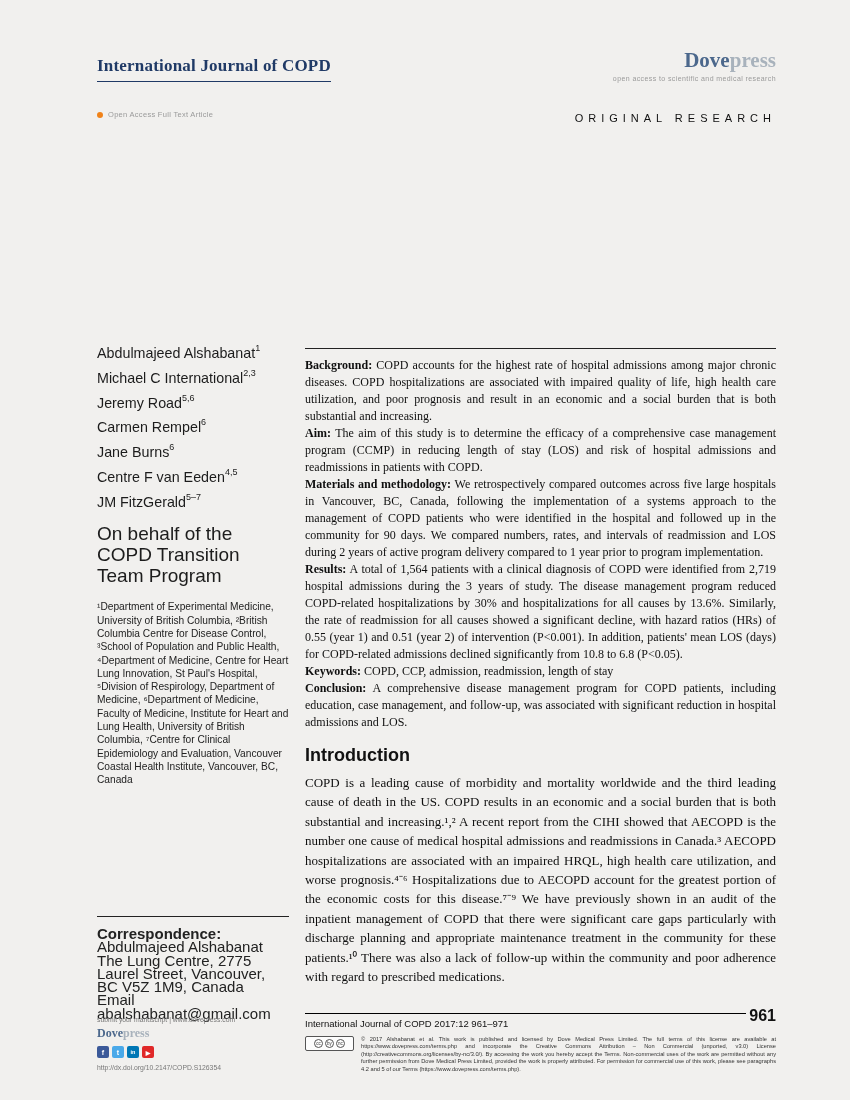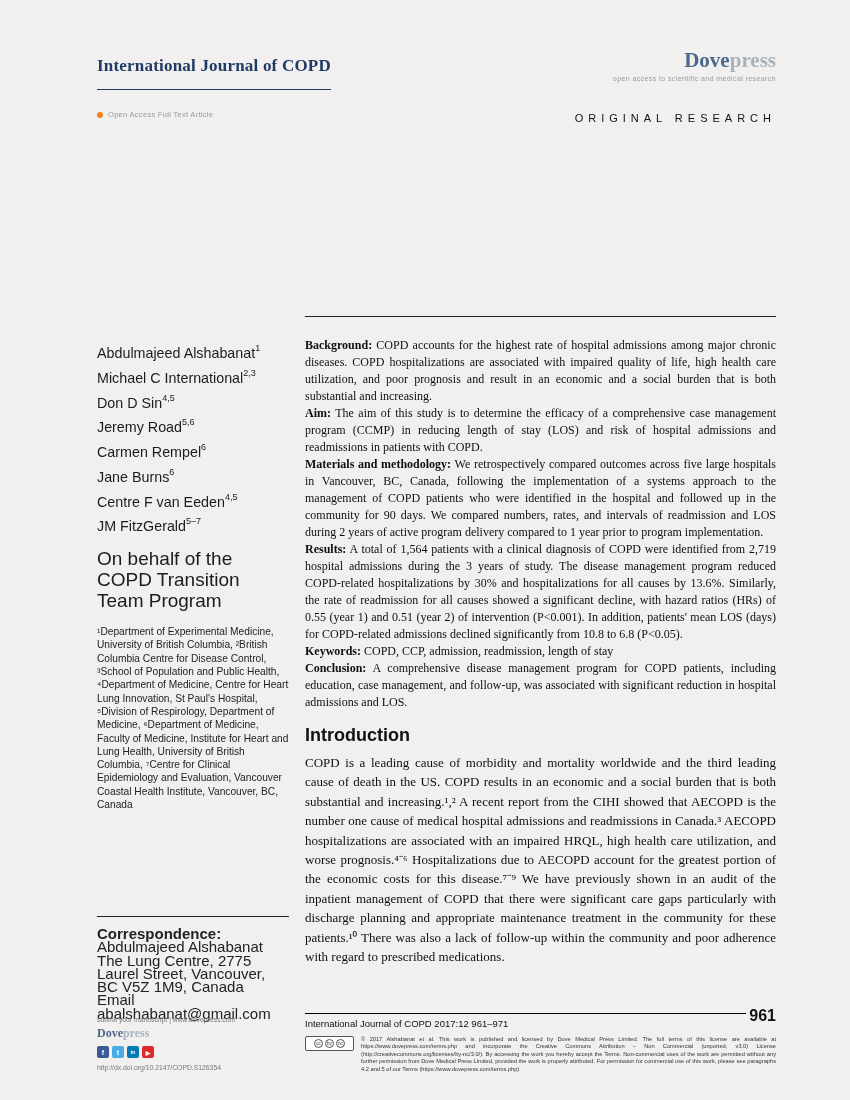--- a/index.html
+++ b/index.html
@@ -8,21 +8,21 @@
     position:relative; width:850px; height:1100px; margin:0 auto;
     background:#f1f0ee; overflow:hidden;
     font-family:"Liberation Sans", sans-serif; color:#151515;
   }
 
   
   .journal-name {
     position:absolute; left:97px; top:56px;
     font-family:"Liberation Serif", serif; font-weight:700; font-size:17px;
     color:#203a66; letter-spacing:.2px;
-    border-bottom:1px solid #203a66; padding-bottom:13px;
+    border-bottom:1px solid #203a66; padding-bottom:5px;
   }
   .dove-block { position:absolute; right:74px; top:48px; text-align:right; }
   .dove-logo  { font-family:"Liberation Serif", serif; font-weight:700; font-size:21px; }
   .dove-logo .d1 { color:#4c688c; }
   .dove-logo .d2 { color:#a8b2bc; }
   .dove-tagline { font-size:7px; color:#9a9a9a; letter-spacing:.4px; margin-top:2px; }
 
   .oa-row { position:absolute; left:97px; top:110px; display:flex; align-items:center; gap:5px;text-align:right; }
   .oa-icon { width:5px; height:5px; border:3px solid #f08218; border-radius:50%; display:inline-block; }
   .oa-label { font-size:7.5px; color:#9a9a9a; letter-spacing:.3px; }
@@ -42,21 +42,21 @@
 
   .correspondence {
     position:absolute; left:97px; top:916px; width:192px;
     border-top:1px solid #222; padding-top:10px;
     font-size:15px; line-height:13.3px; color:#222;
   }
   .correspondence b { font-weight:700; }
   .correspondence .corr-text { white-space:pre-line; }
 
   
-  .right-col { position:absolute; left:305px; top:316px; width:471px; border-top:1px solid #222; padding-top:20px; }
+  .right-col { position:absolute; left:305px; top:348px; width:471px; border-top:1px solid #222; padding-top:8px; }
   .abs-p { font-family:"Liberation Serif", serif; font-size:12px; line-height:17px; text-align:justify; color:#0f0f0f; }
   .abs-p b { font-weight:700; }
   .intro-heading { font-weight:700; font-size:18px; margin:14px 0 7px; color:#111; }
   .intro-p { font-family:"Liberation Serif", serif; font-size:13px; line-height:19.4px; text-align:justify; color:#0f0f0f; }
 
   
   .footer-left { position:absolute; left:97px; top:1016px; width:200px; }
   .submit-line { font-size:6.8px; color:#777; }
   .dove-small { font-family:"Liberation Serif", serif; font-weight:700; font-size:12px; margin-top:3px; }
   .dove-small .d1 { color:#4c688c; } .dove-small .d2 { color:#a8b2bc; }
@@ -92,21 +92,20 @@
   <div class="oa-row">
     <span class="oa-icon"></span>
     <span class="oa-label">Open Access Full Text Article</span>
   </div>
   <div class="article-type">ORIGINAL RESEARCH</div>
 
 
   <div class="left-col">
     <div class="author"><span>Abdulmajeed Alshabanat</span><sup>1</sup></div>
     <div class="author"><span>Michael C International</span><sup>2,3</sup></div>
-    <div class="author"><span>Don D Sin</span><sup>4,5</sup></div>
     <div class="author"><span>Jeremy Road</span><sup>5,6</sup></div>
     <div class="author"><span>Carmen Rempel</span><sup>6</sup></div>
     <div class="author"><span>Jane Burns</span><sup>6</sup></div>
     <div class="author"><span>Centre F van Eeden</span><sup>4,5</sup></div>
     <div class="author"><span>JM FitzGerald</span><sup>5–7</sup></div>
     <div class="on-behalf">On behalf of the COPD Transition Team Program</div>
     <div class="affiliations">¹Department of Experimental Medicine, University of British Columbia, ²British Columbia Centre for Disease Control, ³School of Population and Public Health, ⁴Department of Medicine, Centre for Heart Lung Innovation, St Paul's Hospital, ⁵Division of Respirology, Department of Medicine, ⁶Department of Medicine, Faculty of Medicine, Institute for Heart and Lung Health, University of British Columbia, ⁷Centre for Clinical Epidemiology and Evaluation, Vancouver Coastal Health Institute, Vancouver, BC, Canada</div>
   </div>
 
   <div class="correspondence">

